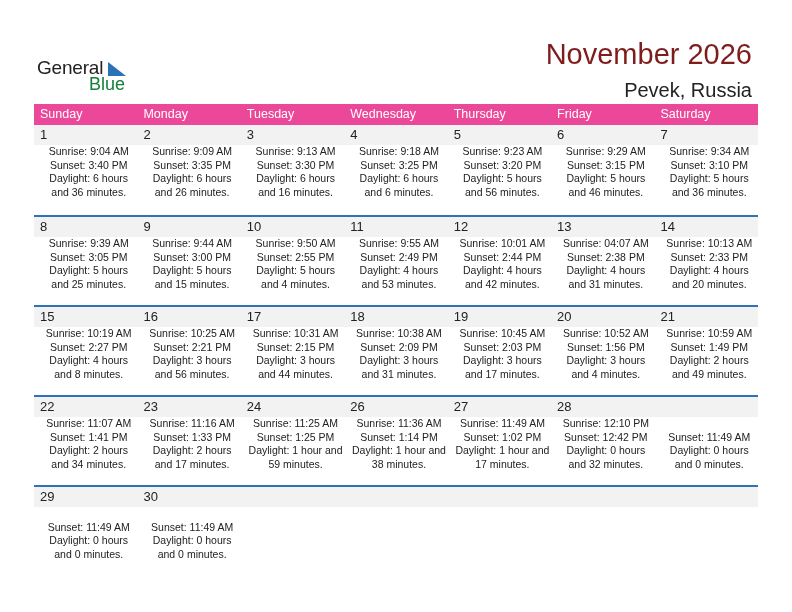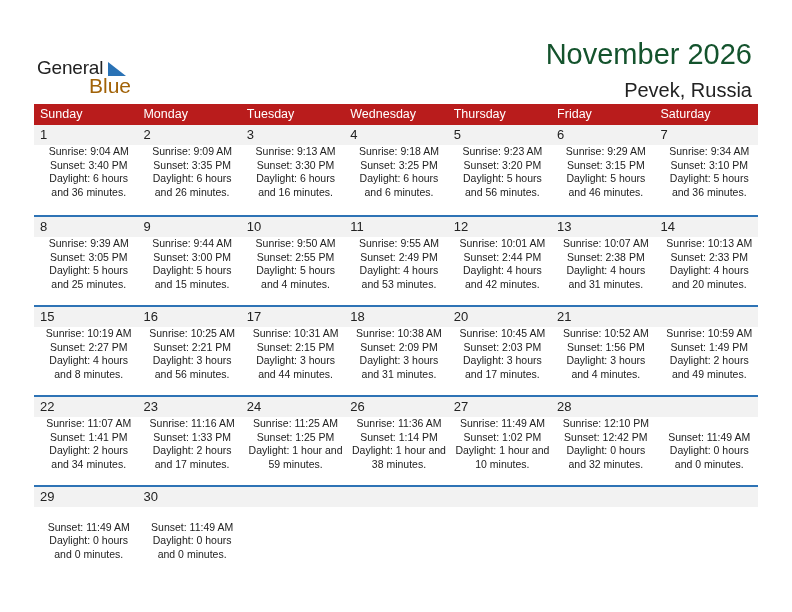--- a/index.html
+++ b/index.html
@@ -1,26 +1,26 @@
 <!DOCTYPE html>
 <html><head>
 <meta charset="utf-8">
 <style>
   html, body { margin:0; padding:0; background:#ffffff; }
   body { width:792px; height:612px; position:relative; overflow:hidden;
          font-family:"Liberation Sans", sans-serif; color:#222; }
   .logo { position:absolute; left:37px; top:57px; width:95px; height:40px; }
   .logo .general { position:absolute; left:0; top:0; font-size:19px; color:#222; letter-spacing:-0.2px; }
-  .logo .blue { position:absolute; left:52px; top:17px; font-size:21px; color:#a16207; }
+  .logo .blue { position:absolute; left:52px; top:17px; font-size:18px; color:#15803d; }
   .logo .tri { position:absolute; left:71px; top:5px; width:0; height:0;
                border-left:18px solid #2a72b5; border-top:14px solid transparent; }
-  .title { position:absolute; right:40px; top:38px; font-size:29px; color:#14532d; }
+  .title { position:absolute; right:40px; top:38px; font-size:29px; color:#7f1d1d; }
   .location { position:absolute; right:40px; top:79px; font-size:20px; color:#222; }
   .cal { position:absolute; left:34px; top:104px; width:724px; }
-  .head { display:flex; background:#b91c1c; height:21px; }
+  .head { display:flex; background:#ec4899; height:21px; }
   .head div { width:103.43px; color:#fff; font-size:12.5px; line-height:21px; padding-left:6px; box-sizing:border-box; }
   .week { border-top:2px solid #2e73b5; height:88px; }
   .week.first { border-top:none; height:90px; }
   .daynums { display:flex; background:#f2f2f2; height:20px; }
   .daynums div { width:103.43px; font-size:13px; line-height:20px; padding-left:6px; box-sizing:border-box; color:#222; }
   .details { display:flex;text-align:center; }
   .cell { width:103.43px; padding-left:6px; box-sizing:border-box; font-size:10.5px; line-height:13.5px; color:#222; }
   .cell div { white-space:nowrap; height:13.5px; }
 </style>
 </head>
@@ -136,39 +136,40 @@
             <div>Daylight: 4 hours</div>
             <div>and 53 minutes.</div>
           </div>
           <div class="cell">
             <div>Sunrise: 10:01 AM</div>
             <div>Sunset: 2:44 PM</div>
             <div>Daylight: 4 hours</div>
             <div>and 42 minutes.</div>
           </div>
           <div class="cell">
-            <div>Sunrise: 10:07 AM</div>
+            <div>Sunrise: 04:07 AM</div>
             <div>Sunset: 2:38 PM</div>
             <div>Daylight: 4 hours</div>
             <div>and 31 minutes.</div>
           </div>
           <div class="cell">
             <div>Sunrise: 10:13 AM</div>
             <div>Sunset: 2:33 PM</div>
             <div>Daylight: 4 hours</div>
             <div>and 20 minutes.</div>
           </div>
         </div>
       </div>
       <div class="week">
         <div class="daynums">
           <div>15</div>
           <div>16</div>
           <div>17</div>
           <div>18</div>
+          <div>19</div>
           <div>20</div>
           <div>21</div>
         </div>
         <div class="details">
           <div class="cell">
             <div>Sunrise: 10:19 AM</div>
             <div>Sunset: 2:27 PM</div>
             <div>Daylight: 4 hours</div>
             <div>and 8 minutes.</div>
           </div>
@@ -241,21 +242,21 @@
           <div class="cell">
             <div>Sunrise: 11:36 AM</div>
             <div>Sunset: 1:14 PM</div>
             <div>Daylight: 1 hour and</div>
             <div>38 minutes.</div>
           </div>
           <div class="cell">
             <div>Sunrise: 11:49 AM</div>
             <div>Sunset: 1:02 PM</div>
             <div>Daylight: 1 hour and</div>
-            <div>10 minutes.</div>
+            <div>17 minutes.</div>
           </div>
           <div class="cell">
             <div>Sunrise: 12:10 PM</div>
             <div>Sunset: 12:42 PM</div>
             <div>Daylight: 0 hours</div>
             <div>and 32 minutes.</div>
           </div>
           <div class="cell">
             <div></div>
             <div>Sunset: 11:49 AM</div>

